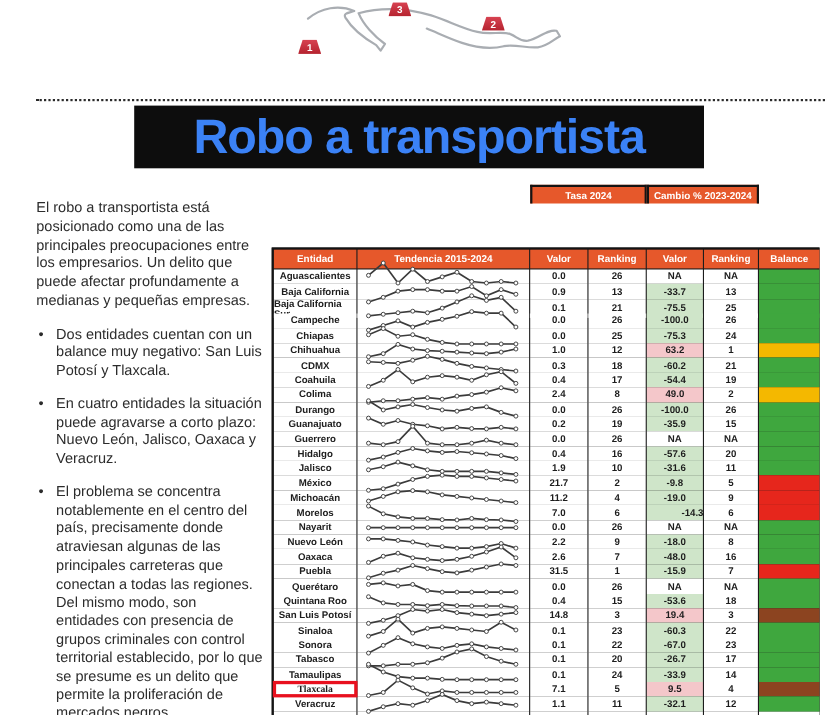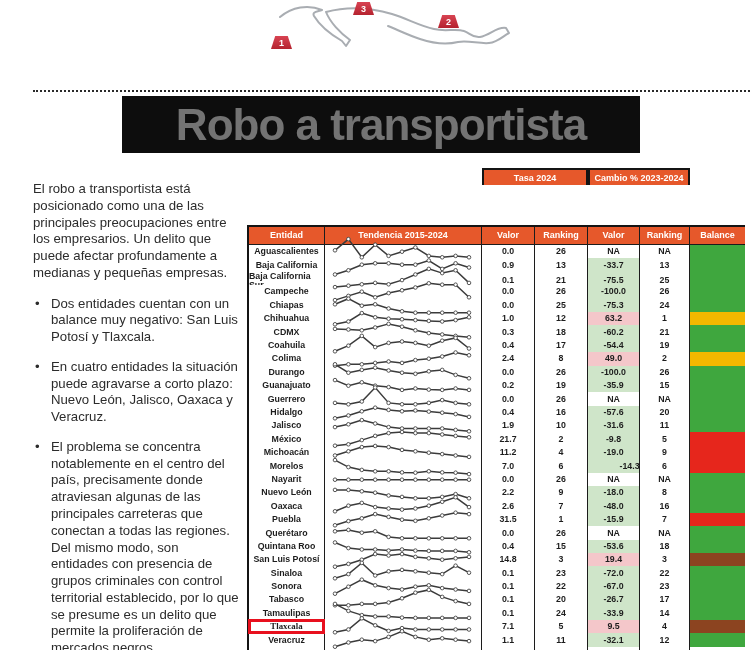--- a/index.html
+++ b/index.html
@@ -19,21 +19,21 @@
   .masthead-title .t-mid{color:#1a1a1a;font-weight:700;padding:0 3px;}
   .masthead-title .t-green{color:var(--title-green);}
   .masthead-sub{position:absolute;left:286px;top:55px;background:#161616;color:#fff;
                 font-size:12.5px;font-weight:700;letter-spacing:0.6px;padding:3px 8px 4px;}
 
   .dotted-rule{position:absolute;left:33px;top:90px;width:717px;border-top:2.5px dotted #2a2a2a;}
 
   
   .banner{position:absolute;left:122px;top:96px;width:518px;height:57px;background:#0d0d0d;
           display:flex;align-items:center;justify-content:center;}
-  .banner span{color:#737373;font-size:44px;font-weight:700;letter-spacing:-1px;white-space:nowrap;}
+  .banner span{color:#3b82f6;font-size:44px;font-weight:700;letter-spacing:-1px;white-space:nowrap;}
 
   
   .sidebar{position:absolute;left:33px;top:181px;width:206px;font-size:13.2px;line-height:1.27;color:#2c2c2c;}
   .sidebar p{margin:0 0 14px 0;}
   .sidebar h3{margin:0 0 5px 0;font-size:13.5px;color:#111;}
   .bullet{display:flex;margin:0 0 13px 0;}
   .bullet .dot{width:16px;flex:0 0 16px;padding-left:2px;}
 
   
   .table-wrap{position:absolute;left:247px;top:168px;width:498px;}
@@ -694,21 +694,21 @@
                 <circle cx="77.0" cy="3.9" r="1.8" fill="#fff" stroke="#444" stroke-width="0.9"></circle>
                 <circle cx="90.4" cy="5.3" r="1.8" fill="#fff" stroke="#444" stroke-width="0.9"></circle>
                 <circle cx="103.8" cy="6.7" r="1.8" fill="#fff" stroke="#444" stroke-width="0.9"></circle>
                 <circle cx="117.2" cy="8.1" r="1.8" fill="#fff" stroke="#444" stroke-width="0.9"></circle>
                 <circle cx="130.6" cy="-0.3" r="1.8" fill="#fff" stroke="#444" stroke-width="0.9"></circle>
                 <circle cx="144.0" cy="6.7" r="1.8" fill="#fff" stroke="#444" stroke-width="0.9"></circle>
               </svg>
             </div>
             <div class="cell">0.1</div>
             <div class="cell">23</div>
-            <div class="cell" style="background: var(--cell-neg);">-72.0</div>
+            <div class="cell" style="background: var(--cell-neg);">-60.3</div>
             <div class="cell">22</div>
             <div class="cell" style="background: var(--bal-green);"></div>
           </div>
           <div class="trow">
             <div class="cell">Sonora</div>
             <div class="cell c-trend">
               <svg width="156" height="14" viewBox="0 0 156 14">
                 <polyline points="10.0,13.7 23.4,6.7 36.8,-0.3 50.2,5.3 63.6,8.1 77.0,9.5 90.4,6.7 103.8,5.3 117.2,8.1 130.6,9.5 144.0,10.9" fill="none" stroke="#3b3b3b" stroke-width="1.5"></polyline>
                 <circle cx="10.0" cy="13.7" r="1.8" fill="#fff" stroke="#444" stroke-width="0.9"></circle>
                 <circle cx="23.4" cy="6.7" r="1.8" fill="#fff" stroke="#444" stroke-width="0.9"></circle>

